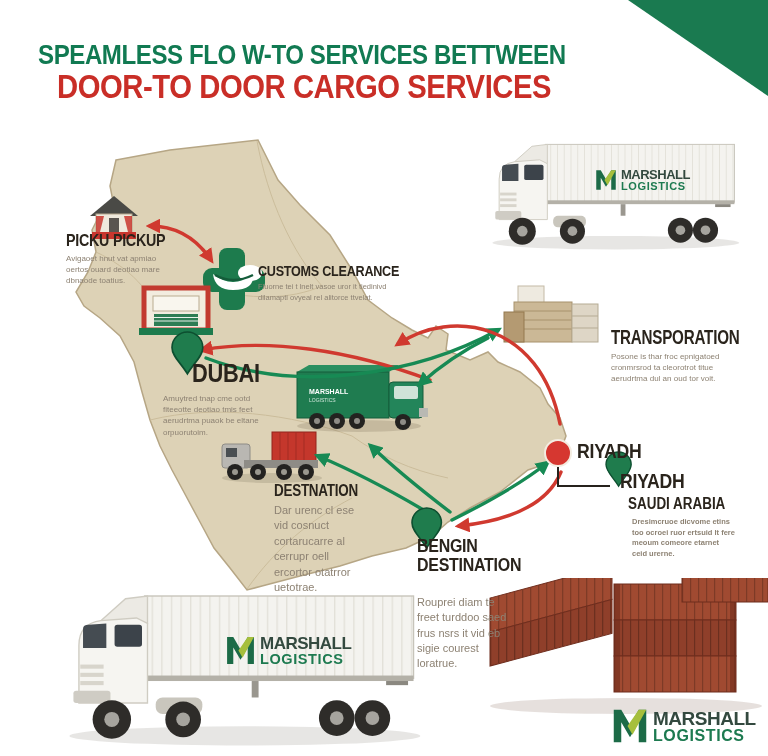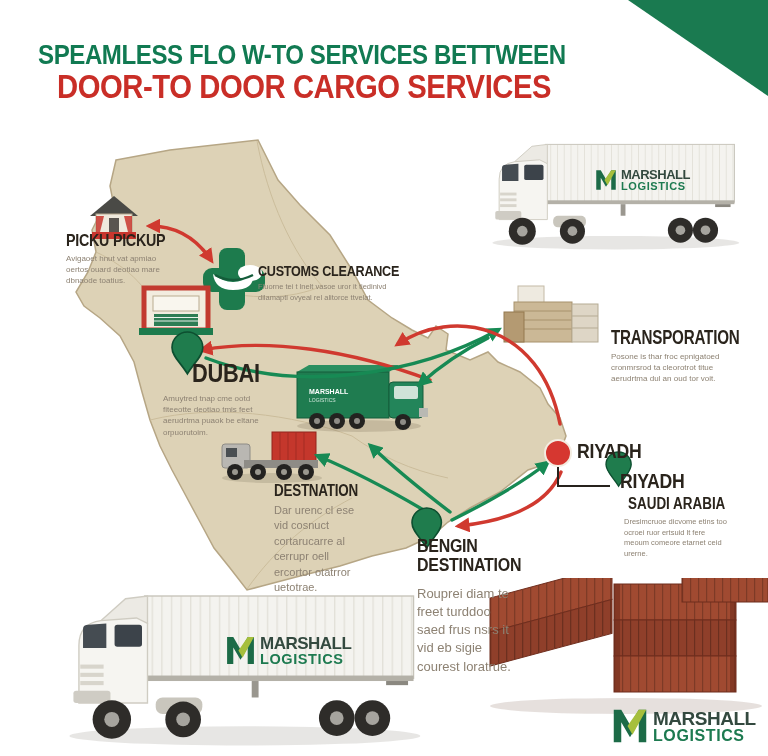--- a/index.html
+++ b/index.html
@@ -35,27 +35,27 @@
   .lbl-dubai p{width:98px;margin-top:7px;}
   .lbl-transport{left:611px;top:327px;width:125px;}
   .lbl-transport h3{font-size:20px;transform:scaleX(.76);}
   .lbl-transport p{width:112px;}
   .lbl-riyadh-stop{left:577px;top:440px;}
   .lbl-riyadh-stop h3{font-size:21px;}
   .lbl-riyadh-dest{left:620px;top:470px;width:125px;}
   .lbl-riyadh-dest h3{font-size:21px;}
   .lbl-riyadh-dest .sub2{display:inline-block;font-size:16px;font-weight:700;color:#2a241c;
     margin:4px 0 0 8px;transform:scaleX(.84);transform-origin:0 0;white-space:nowrap;}
-  .lbl-riyadh-dest p{width:104px;margin-left:4px;font-size:7.5px;}
+  .lbl-riyadh-dest p{width:104px;margin-left:12px;font-size:7.5px;font-weight:bold;}
   .lbl-destination{left:274px;top:483px;width:100px;}
   .lbl-destination h3{font-size:16px;}
   .lbl-destination p{width:88px;font-size:11px;}
   .lbl-bengin{left:417px;top:536px;width:112px;}
   .lbl-bengin h3{font-size:19px;line-height:1.02;}
-  .lbl-bengin p{width:100px;font-size:13px;margin-top:10px;}
+  .lbl-bengin p{width:100px;font-size:11px;margin-top:20px;}
   
   .truck-tr{position:absolute;left:476px;top:130px;width:270px;height:130px;z-index:2;}
   .truck-bl{position:absolute;left:46px;top:582px;width:384px;height:172px;z-index:2;}
   .containers{position:absolute;left:486px;top:578px;width:282px;height:138px;z-index:2;}
   .truck-tr svg,.truck-bl svg,.containers svg{width:100%;height:100%;}
   
   .logo{display:flex;align-items:center;gap:3px;}
   .logo .logo-text{display:flex;flex-direction:column;line-height:1;}
   .logo .lt1{color:#33493f;font-weight:700;letter-spacing:-0.5px;}
   .logo .lt2{color:#1d7a50;font-weight:700;letter-spacing:0.6px;}

